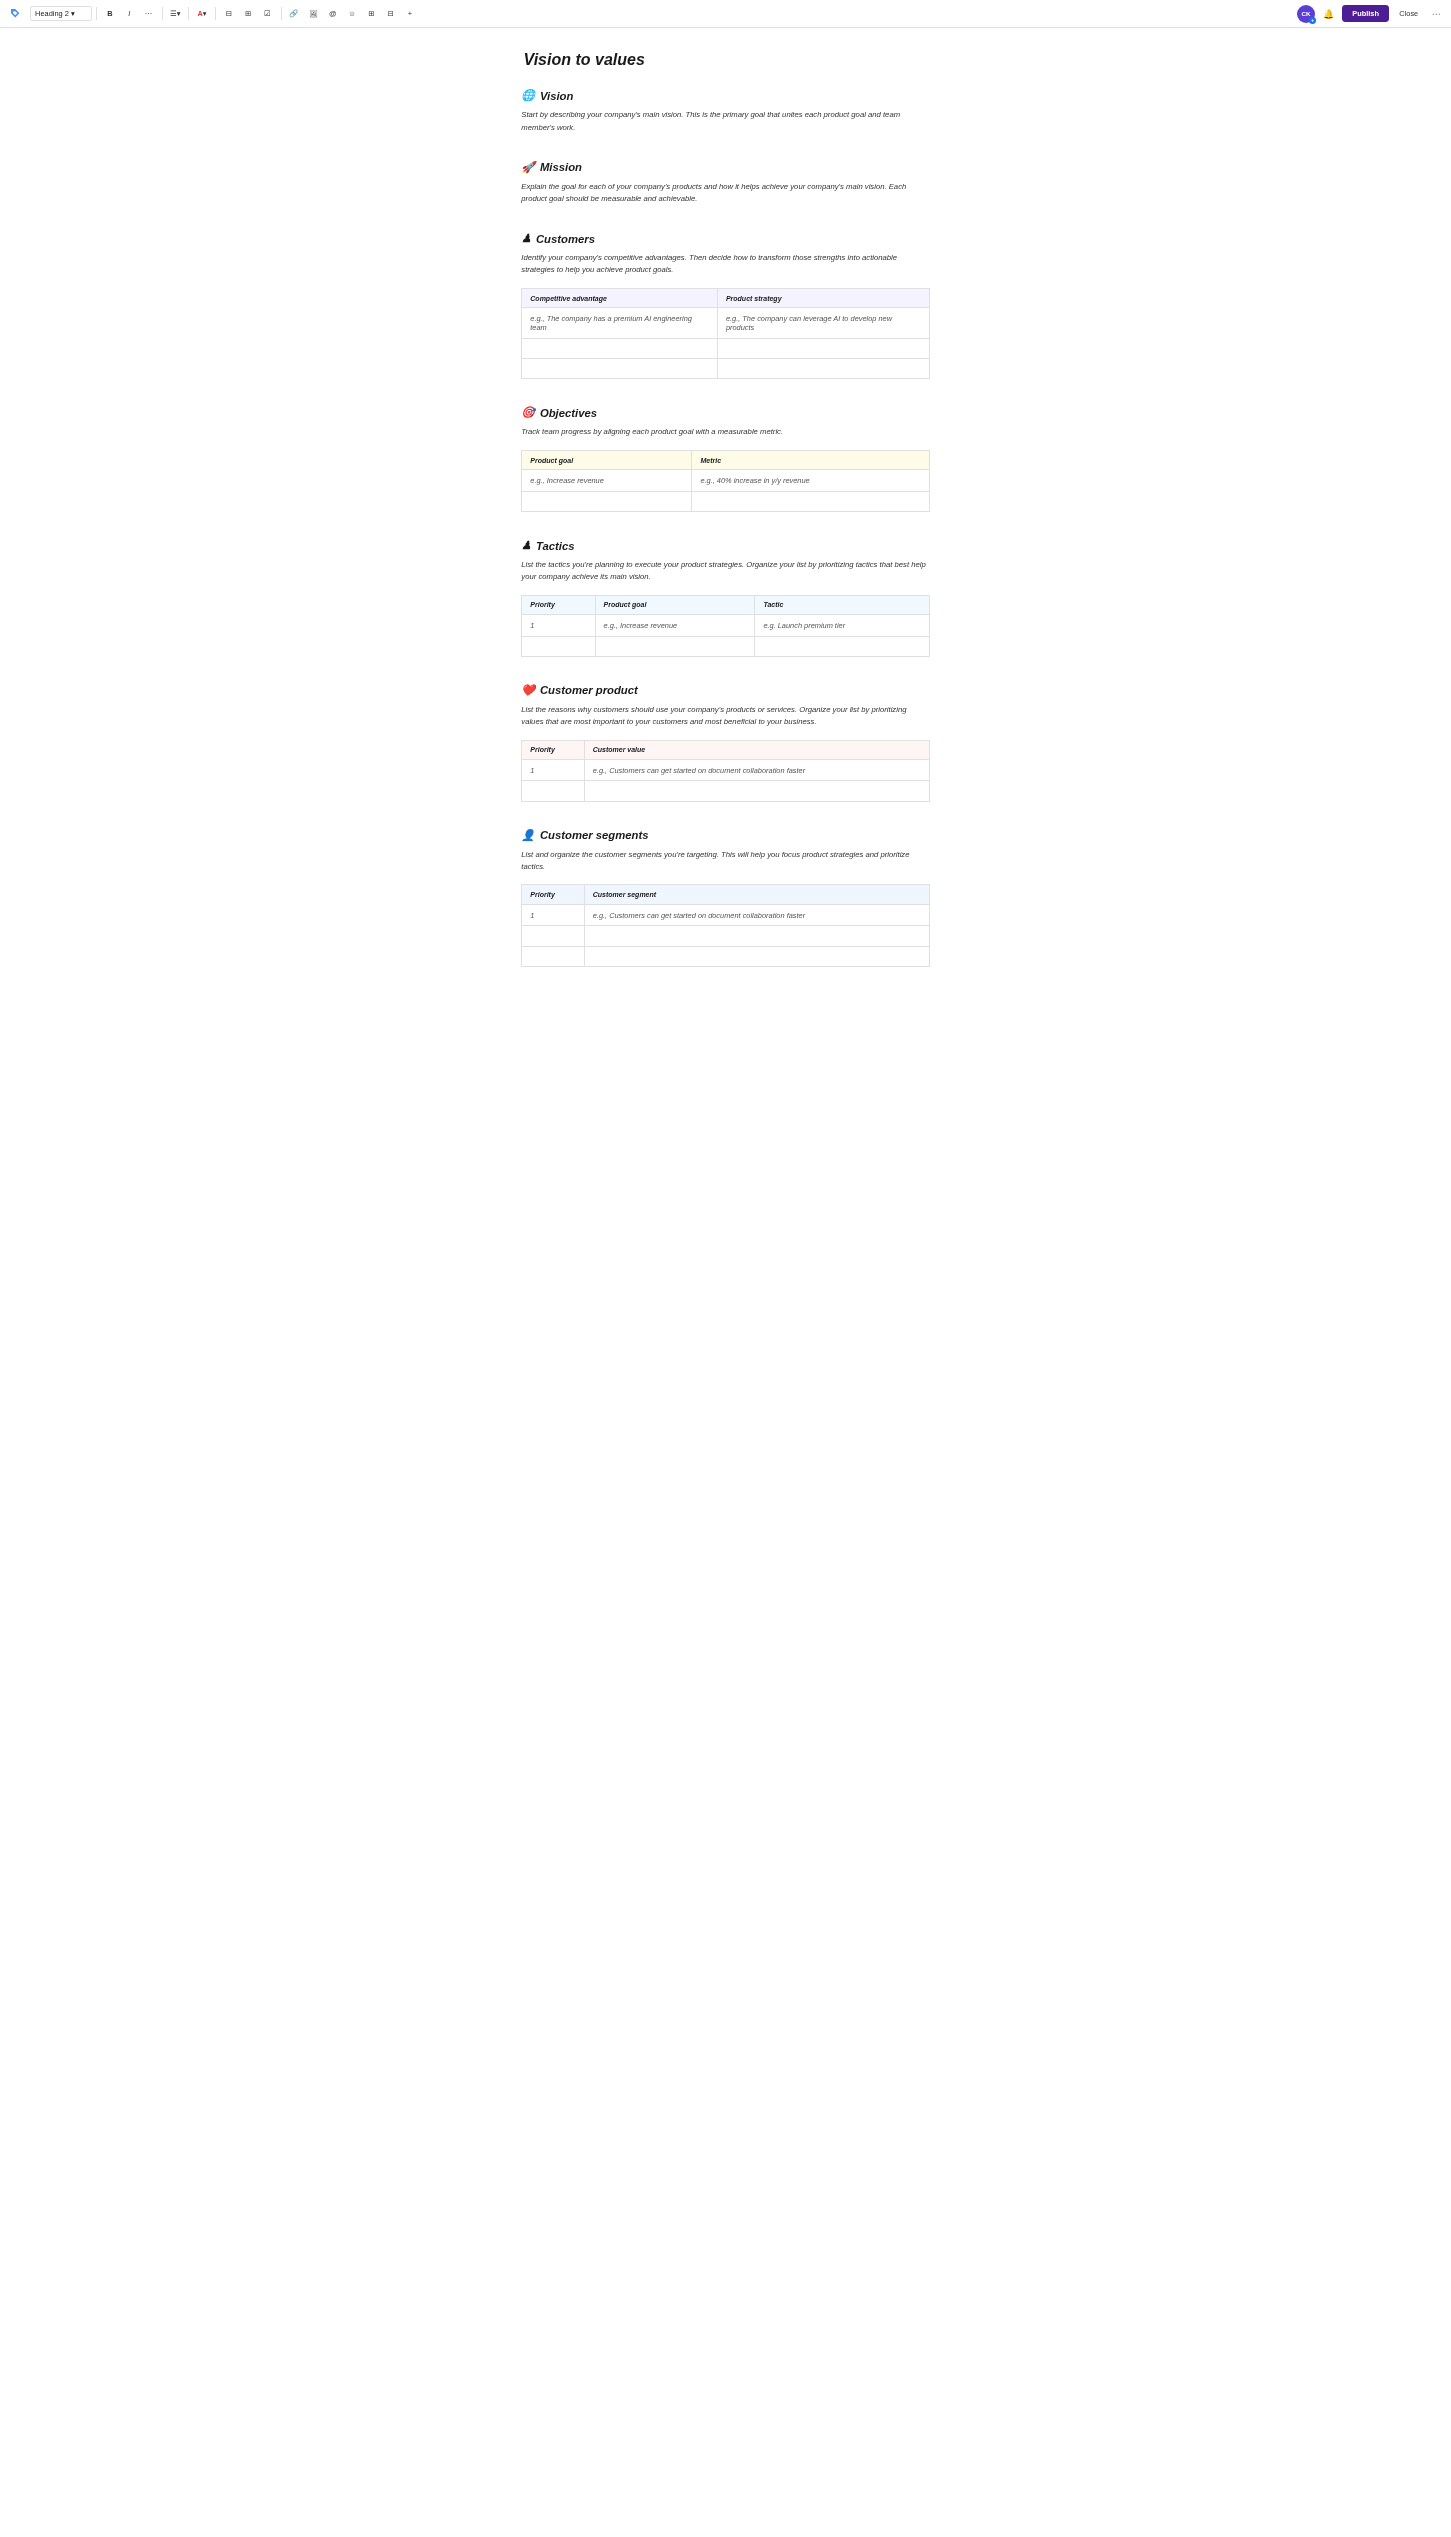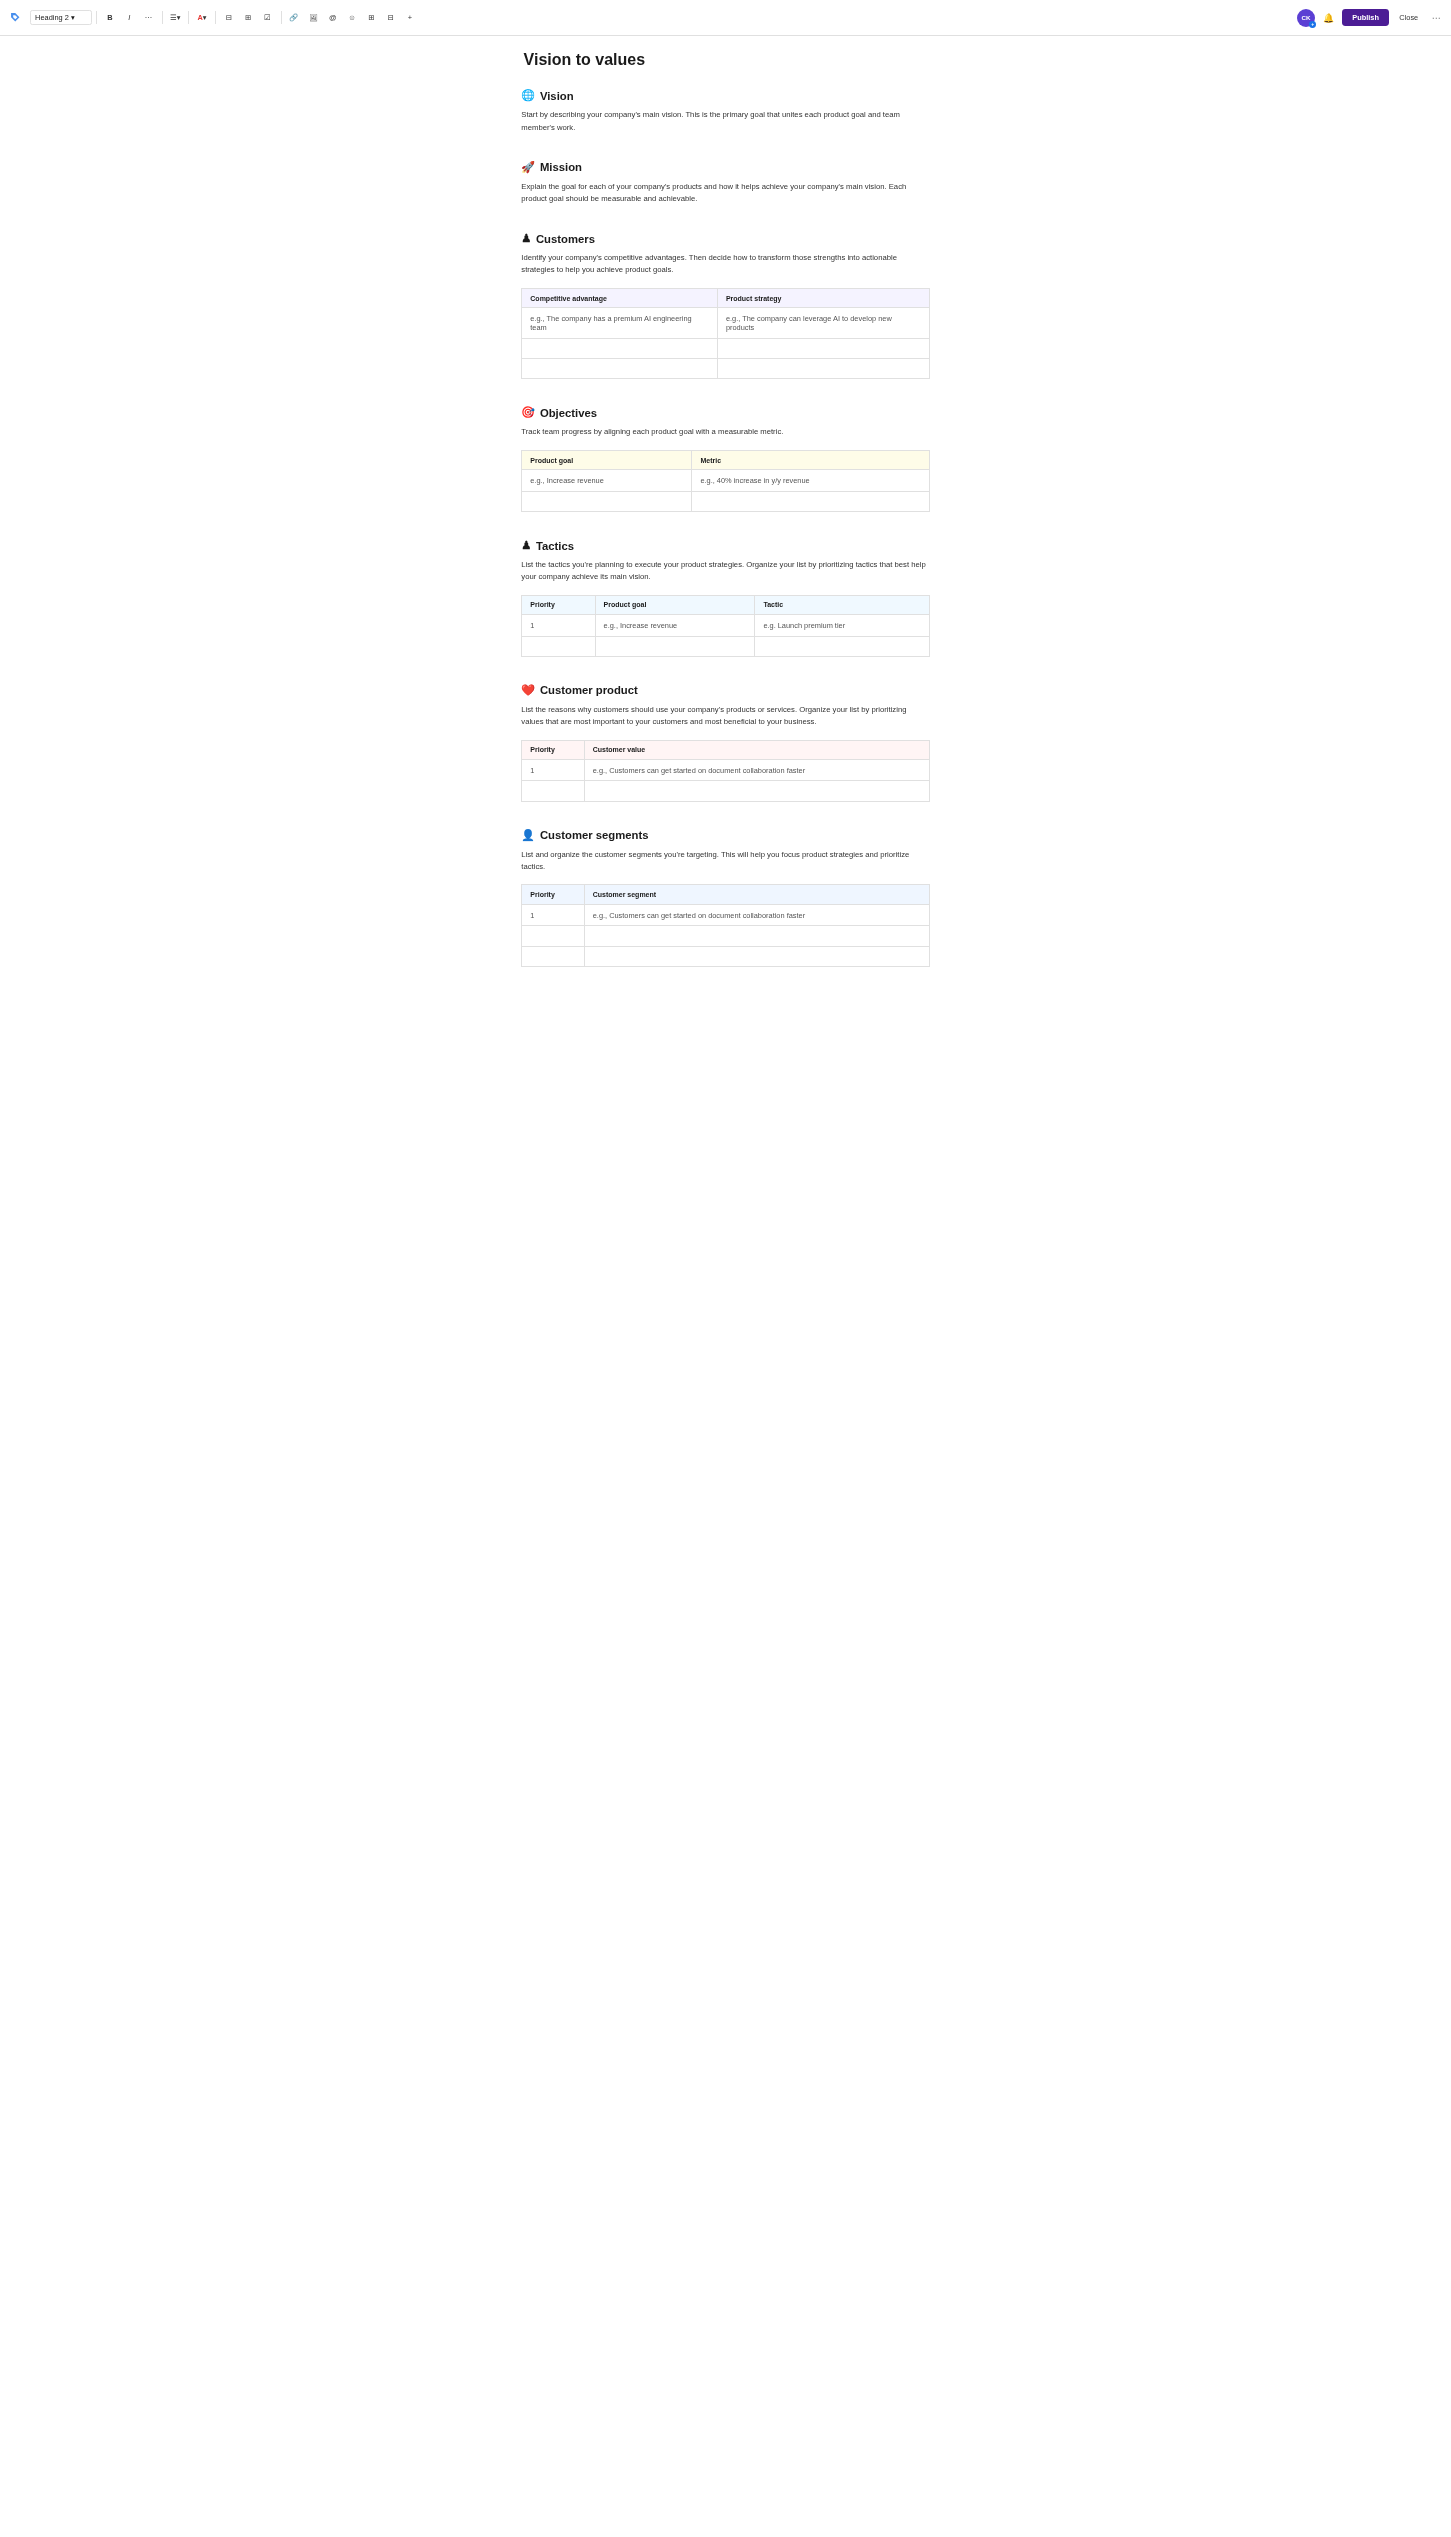--- a/index.html
+++ b/index.html
@@ -4,21 +4,21 @@
   <style>
     * { box-sizing: border-box; margin: 0; padding: 0; }
     body { font-family: -apple-system, BlinkMacSystemFont, 'Segoe UI', sans-serif; background: #fff; color: #1a1a1a; font-size: 8px; }
 
     
     .toolbar {
       position: fixed;
       top: 0;
       left: 0;
       right: 0;
-      height: 36px;
+      height: 28px;
       background: #fff;
       border-bottom: 0.6px solid #e0e0e0;
       display: flex;
       align-items: center;
       padding: 0 6.8px;
       gap: 2.3px;
       z-index: 100;
       justify-content: space-between;
     }
     .toolbar-logo {
@@ -135,20 +135,21 @@
       padding: 2.3px 3.4px;
     }
 
     
     .content {
       margin-top: 28px;
       max-width: 431px;
       margin-left: auto;
       margin-right: auto;
       padding: 23px 11.3px 45px;
+      font-style: italic;
     }
 
     .page-title {
       font-size: 16px;
       font-weight: 700;
       color: #1a1a1a;
       margin-bottom: 20.4px;
       padding-left: 2.3px;
     }
 

